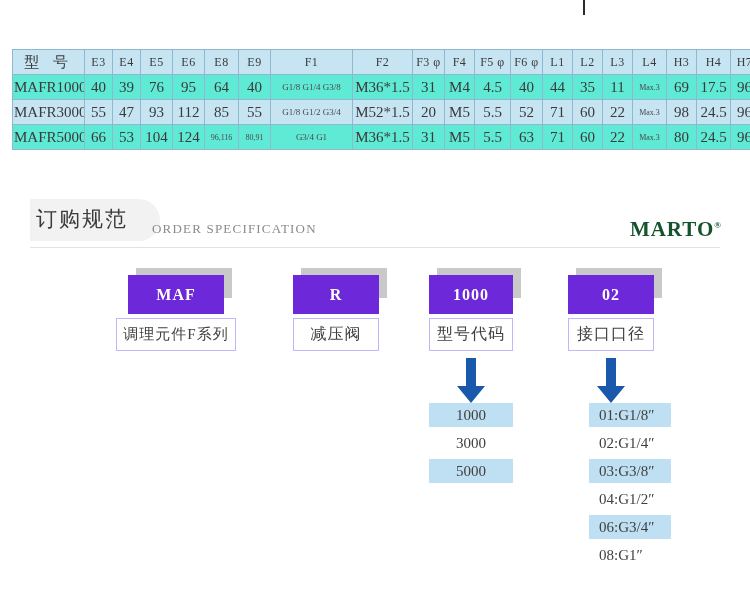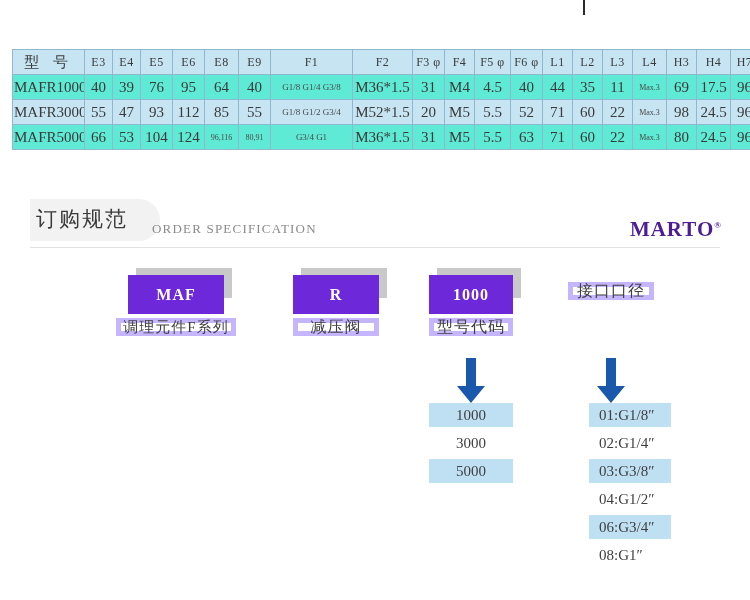--- a/index.html
+++ b/index.html
@@ -93,21 +93,21 @@
     position: absolute;
     left: 30px; top: 52px;
     width: 690px; height: 1px;
     background: #e2e2e2;
   }
   .brand {
     position: absolute;
     right: 28px; top: 22px;
     font-size: 21px;
     font-weight: bold;
-    color: #4c1d95;
+    color: #14532d;
     letter-spacing: 1px;
     font-family: "Liberation Serif", serif;
   }
   .brand sup { font-size: 9px; vertical-align: super; }
 
   
   .col { position: absolute; top: 268px; }
   .col-1 { left: 128px; width: 96px; }
   .col-2 { left: 293px; width: 86px; }
   .col-3 { left: 429px; width: 84px; }
@@ -130,23 +130,23 @@
     font-weight: bold;
     display: flex;
     align-items: center;
     justify-content: center;
     letter-spacing: 1px;
     font-family: "Liberation Serif", serif;
   }
 
   .label-box {
     margin-top: 14px;
-    border: 5px solid #c4b5fd;
+    border: 1px solid #c4b5fd;
     background: #ffffff;
-    height: 18px;
+    height: 33px;
     display: flex;
     align-items: center;
     justify-content: center;
     font-size: 16px;
     color: #3f3f3f;
     letter-spacing: 1px;
     white-space: nowrap;
     font-family: "Liberation Serif", serif;
   }
   .col-1 .label-box { width: 120px; margin-left: -12px; font-size: 15px; }
@@ -307,20 +307,24 @@
 
   <div class="col col-3">
     <div class="chip-wrap">
       <div class="chip-shadow"></div>
       <div class="chip">1000</div>
     </div>
     <div class="label-box">型号代码</div>
   </div>
 
   <div class="col col-4">
+    <div class="chip-wrap">
+      <div class="chip-shadow"></div>
+      <div class="chip">02</div>
+    </div>
     <div class="label-box">接口口径</div>
   </div>
 
   <svg class="arrow arrow-3" viewBox="0 0 34 46">
     <polygon points="12,0 22,0 22,28 31,28 17,45 3,28 12,28" fill="#1a58ac"></polygon>
   </svg>
   <svg class="arrow arrow-4" viewBox="0 0 34 46">
     <polygon points="12,0 22,0 22,28 31,28 17,45 3,28 12,28" fill="#1a58ac"></polygon>
   </svg>
 

